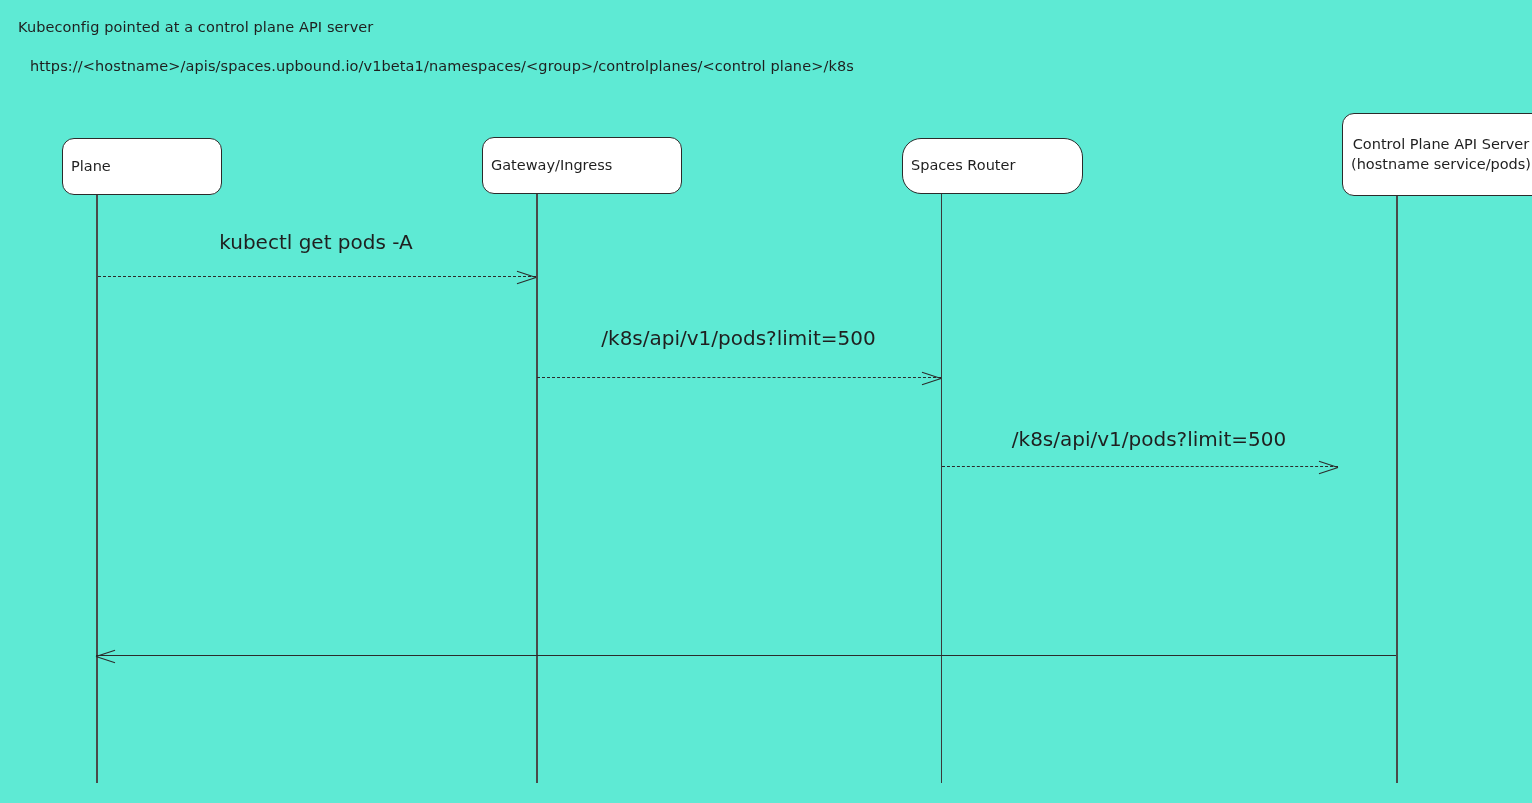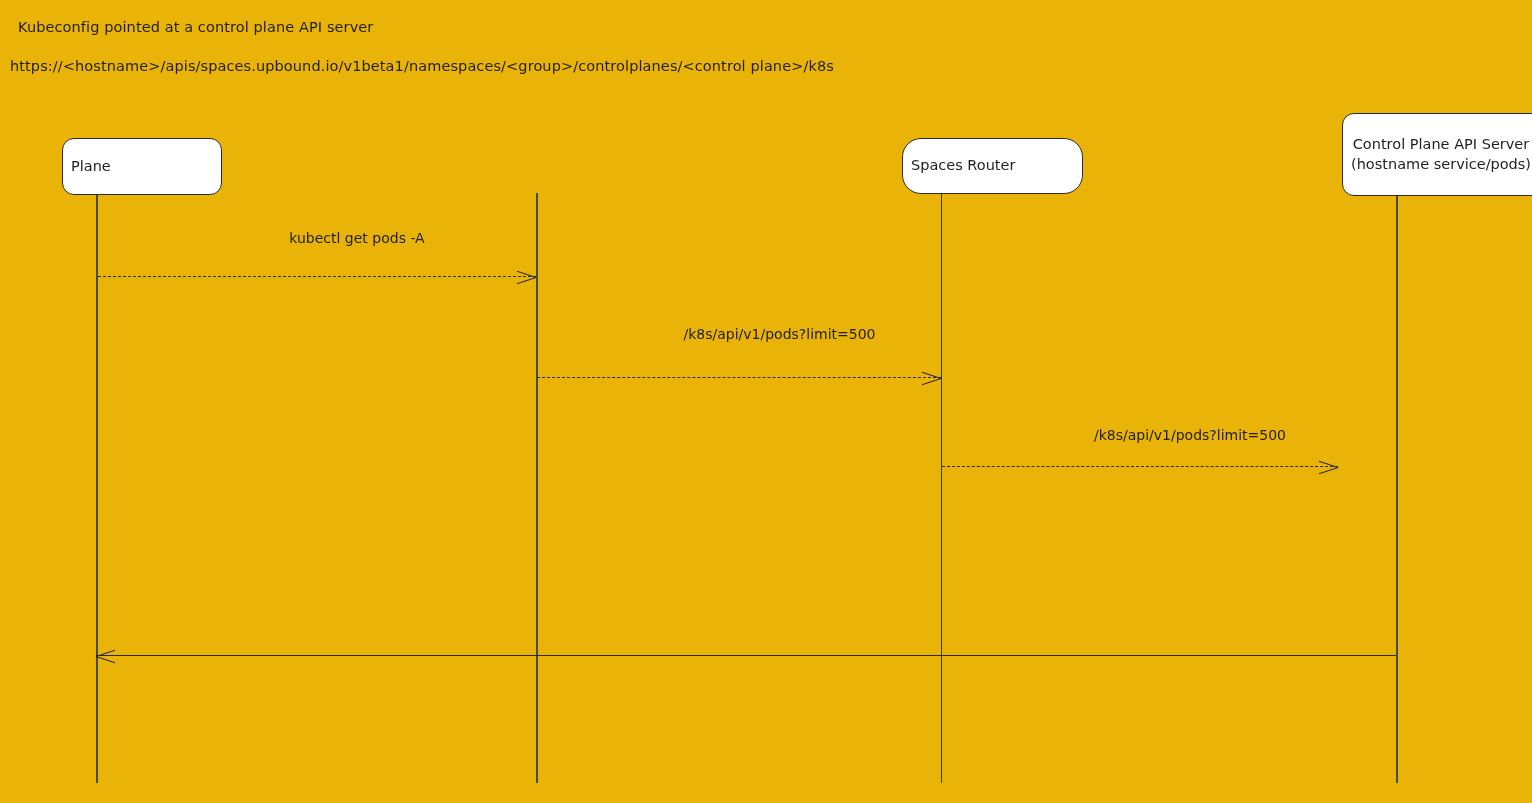--- a/index.html
+++ b/index.html
@@ -8,35 +8,35 @@
     background: #ffffff;
   }
   body {
     font-family: "DejaVu Sans", "Liberation Sans", sans-serif;
     color: #1c1c1c;
   }
   #canvas {
     position: relative;
     width: 1532px;
     height: 803px;
-    background: #eab308;
+    background: #5eead4;
     overflow: hidden;
   }
 
   
   .header-line {
     position: absolute;
     font-size: 14.5px;
     line-height: 1.2;
     color: #1f1f1f;
     white-space: nowrap;
     letter-spacing: 0.1px;
   }
   #hdr-title { left: 18px; top: 19px; }
-  #hdr-url   { left: 10px; top: 58px; }
+  #hdr-url   { left: 30px; top: 58px; }
 
   
   .participant {
     position: absolute;
     box-sizing: border-box;
     border: 1.4px solid #2b2b2b;
     border-radius: 12px;
     background: #ffffff;
     display: flex;
     align-items: center;
@@ -105,46 +105,48 @@
     transform-origin: 0% 50%;
     transform: rotate(18deg);
   }
   .arrowhead.left::after {
     transform-origin: 0% 50%;
     transform: rotate(-18deg);
   }
 
   .msg-label {
     position: absolute;
-    font-size: 14px;
+    font-size: 20px;
     line-height: 1.2;
     color: #1f1f1f;
     white-space: nowrap;
     text-align: center;
     z-index: 3;
-    padding-left: 41px;
   }
 </style>
 </head>
 <body>
 
 <div id="canvas">
 
   <div class="header-line" id="hdr-title">Kubeconfig pointed at a control plane API server</div>
   <div class="header-line" id="hdr-url">https://&lt;hostname&gt;/apis/spaces.upbound.io/v1beta1/namespaces/&lt;group&gt;/controlplanes/&lt;control plane&gt;/k8s</div>
 
   <div class="lifeline thick" style="left:96px; top:194px; height:589px;"></div>
   <div class="lifeline thick" style="left:536px; top:193px; height:590px;"></div>
   <div class="lifeline" style="left:941px; top:193px; height:590px;"></div>
   <div class="lifeline thick" style="left:1396px; top:195px; height:588px;"></div>
 
   <div class="participant" style="left:16px; top:138px; width:160px; height:57px;">
     <div class="plabel">Plane</div>
   </div>
 
+  <div class="participant" style="left:436px; top:137px; width:200px; height:57px;">
+    <div class="plabel">Gateway/Ingress</div>
+  </div>
 
   <div class="participant" style="left:856px; top:138px; width:181px; height:56px;border-radius:19px;">
     <div class="plabel">Spaces Router</div>
   </div>
 
   <div class="participant" style="left:1296px; top:113px; width:221px; height:83px;">
     <div class="plabel">
       <span>Control Plane API Server</span><br>
       <span>(hostname service/pods)</span>
     </div>

